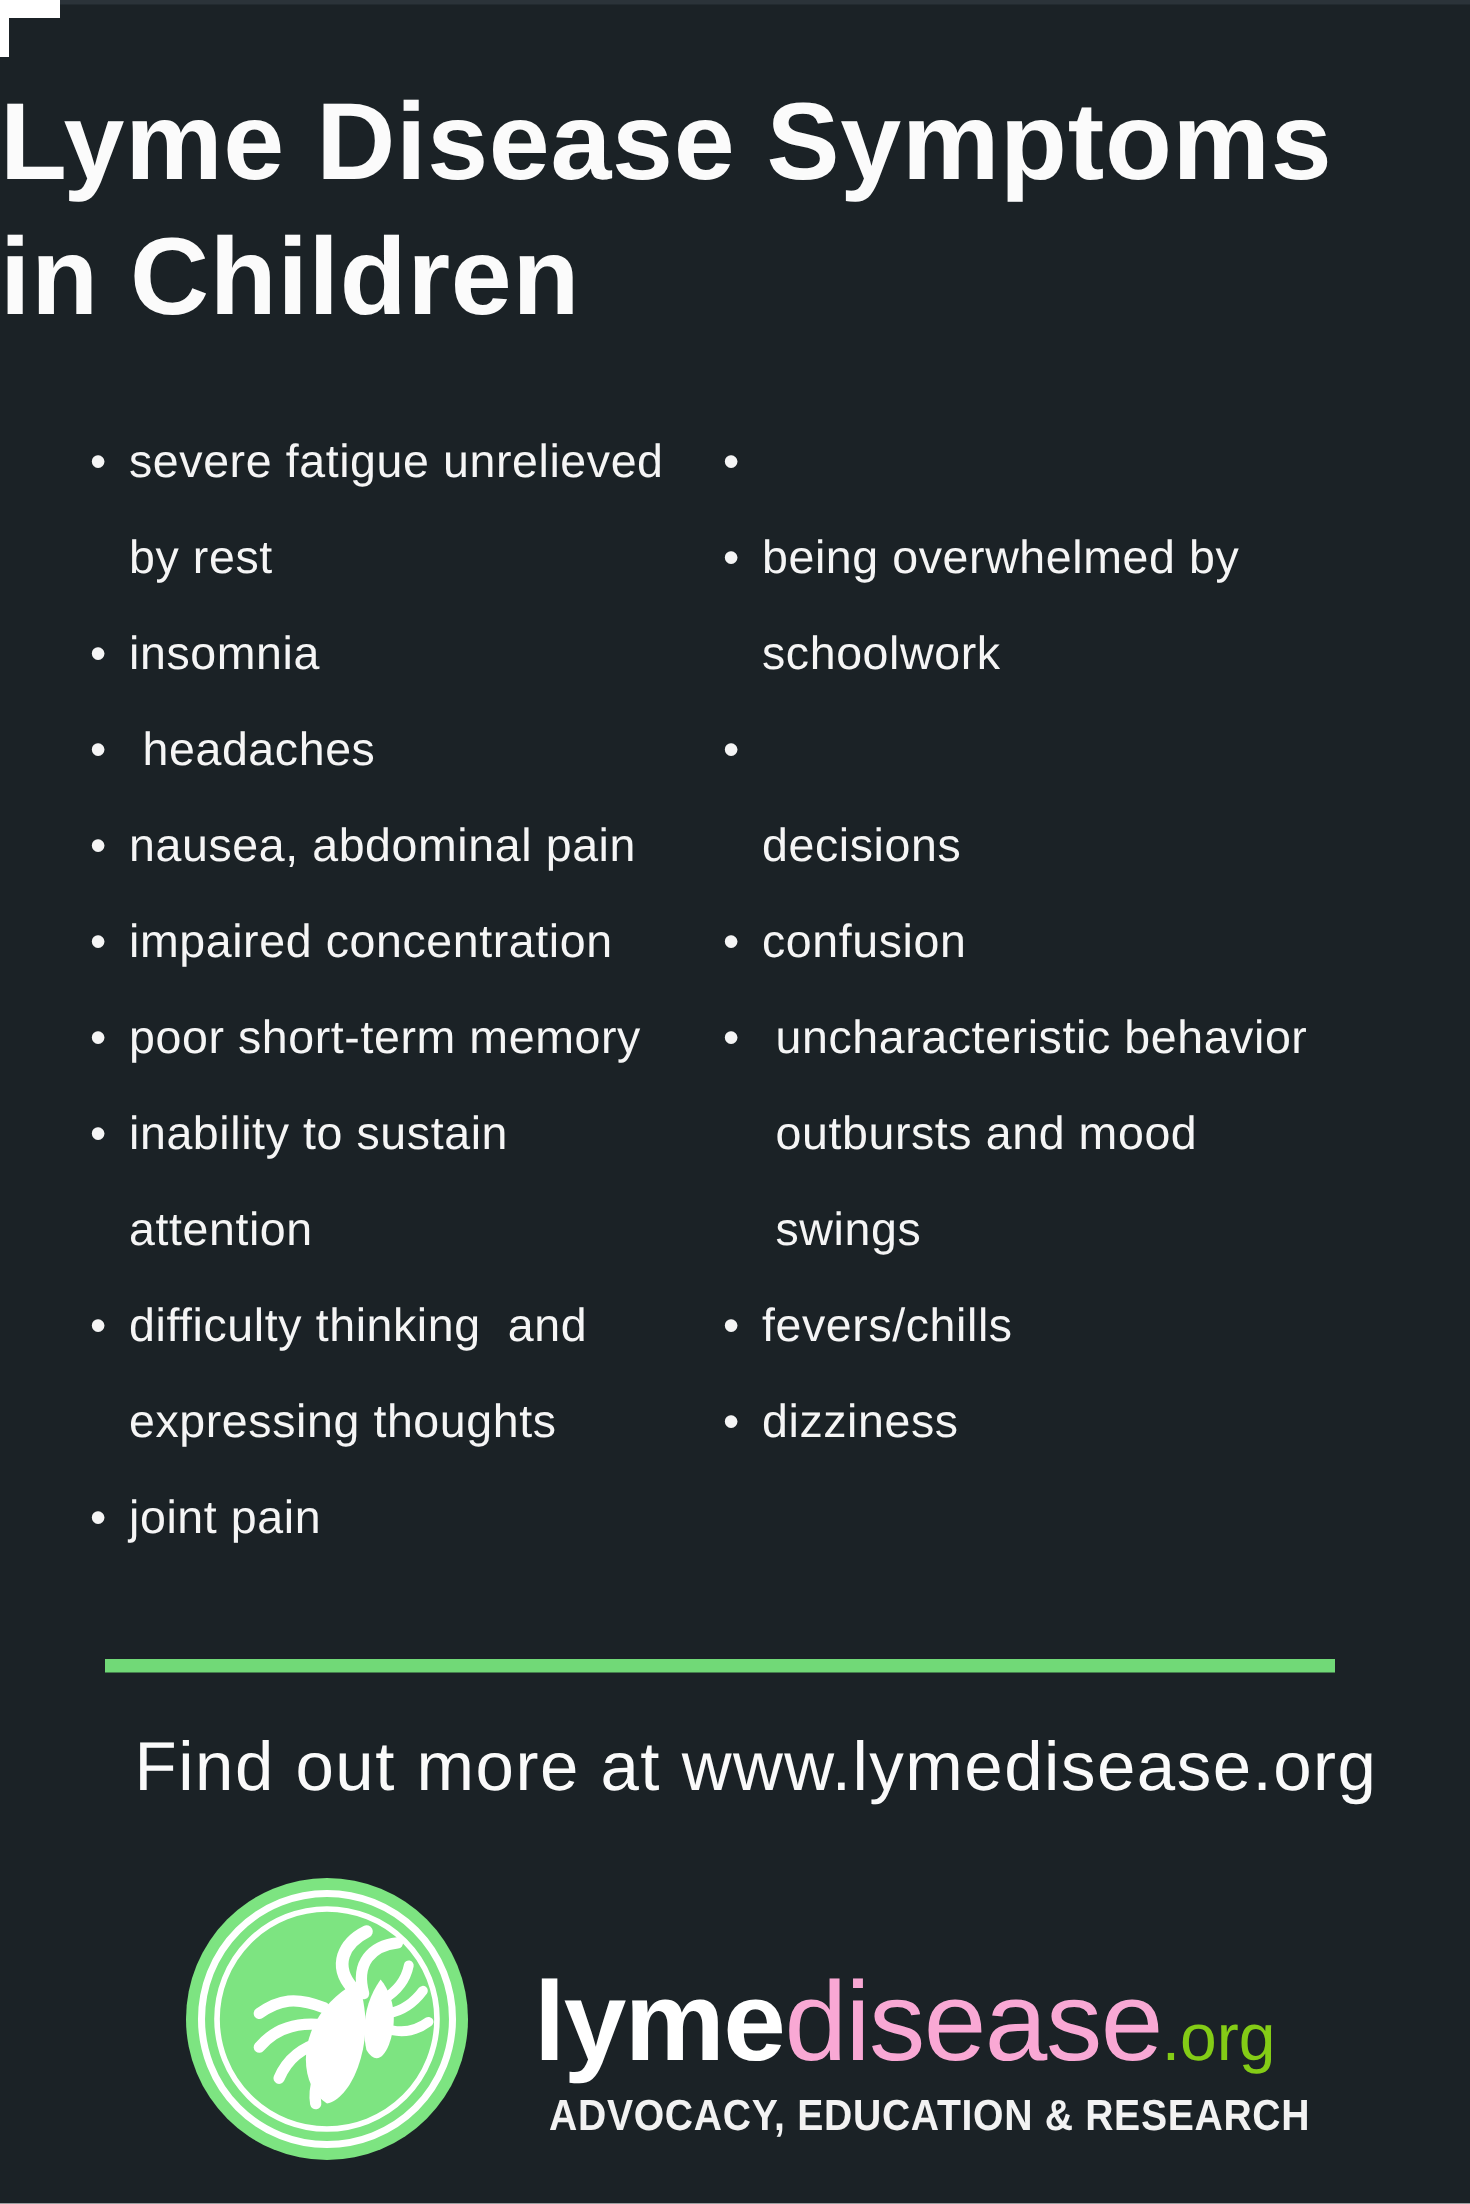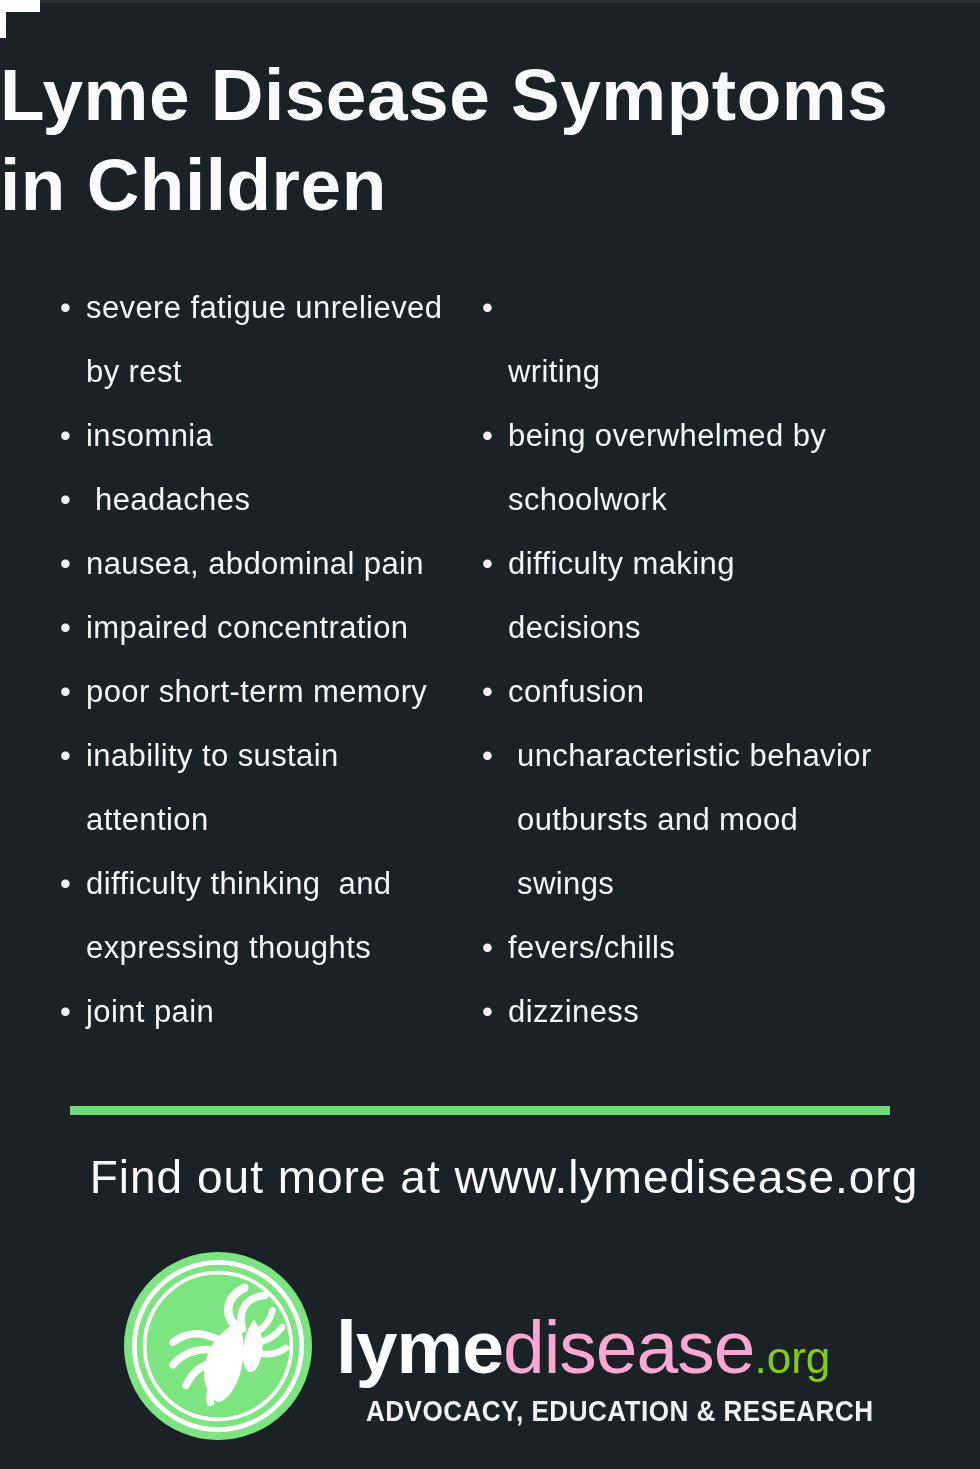--- a/index.html
+++ b/index.html
@@ -31,21 +31,21 @@
     color:#fafafa;font-size:46px;font-weight:300;letter-spacing:1px;
   }
 
   .logo-circle{position:absolute;left:124px;top:1252px;width:188px;height:188px;}
   .logo-circle svg{display:block;width:100%;height:100%;}
 
   .brand{
     position:absolute;left:336px;top:1310px;
     display:flex;align-items:baseline;white-space:nowrap;line-height:1;
   }
-  .brand-bold{font-size:75px;font-weight:bold;color:#ffffff;letter-spacing:-1px;}
+  .brand-bold{font-size:75px;font-weight:bold;color:#ffffff;letter-spacing:-1px;margin-left:20px;}
   .brand-light{font-size:75px;font-weight:300;color:#f9a8d4;letter-spacing:-1px;}
   .brand-tld{font-size:44px;font-weight:300;color:#84cc16;letter-spacing:0;}
   .tagline{
     position:absolute;left:366px;top:1395px;
     font-size:29px;font-weight:bold;color:#f2f2f2;letter-spacing:0.5px;
     transform:scaleX(0.9);transform-origin:left center;white-space:nowrap;
   }
 </style>
 </head>
 <body>
@@ -110,34 +110,29 @@
         <span class="bullet">•</span>
         <span class="txt">joint pain</span>
       </div>
   </div>
 
   <div class="col col-right">
     <div class="row">
         <span class="bullet">•</span>
       </div>
     <div class="row">
-        <span class="bullet"></span>
-        <span class="txt">writing</span>
-      </div>
-    <div class="row">
         <span class="bullet">•</span>
         <span class="txt">being overwhelmed by</span>
       </div>
     <div class="row">
         <span class="bullet"></span>
         <span class="txt">schoolwork</span>
       </div>
     <div class="row">
         <span class="bullet">•</span>
-        <span class="txt">difficulty making</span>
       </div>
     <div class="row">
         <span class="bullet"></span>
         <span class="txt">decisions</span>
       </div>
     <div class="row">
         <span class="bullet">•</span>
         <span class="txt">confusion</span>
       </div>
     <div class="row">

